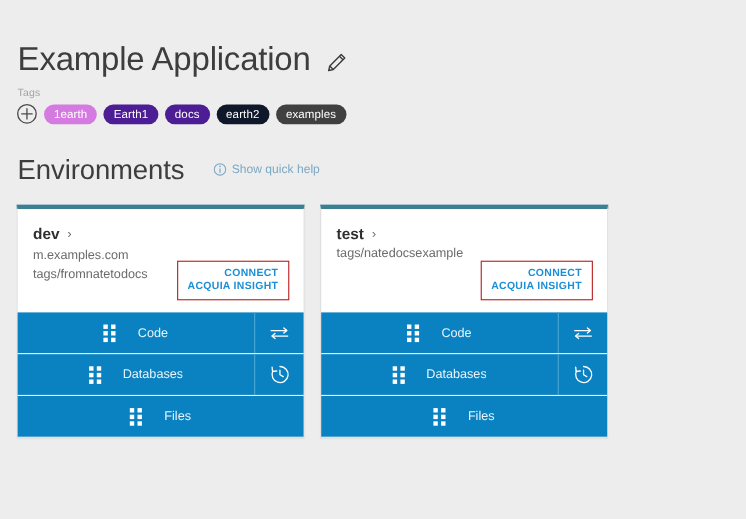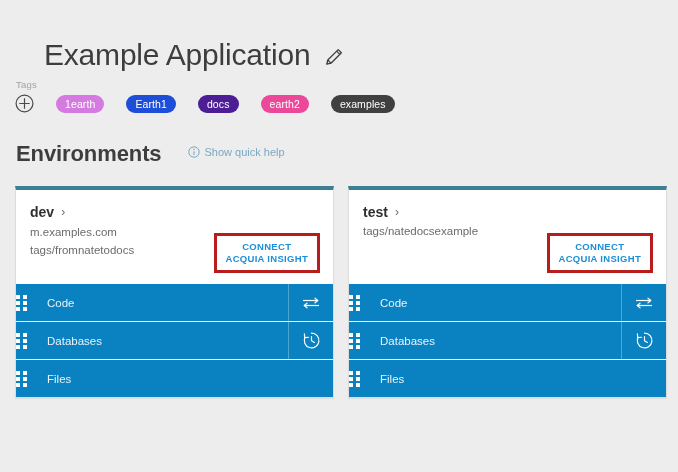--- a/index.html
+++ b/index.html
@@ -30,21 +30,20 @@
     display: flex;
     align-items: center;
     gap: 14px;
   }
   .app-title {
     font-size: 30px;
     font-weight: 400;
     color: #3d3d3d;
     letter-spacing: -0.2px;
     line-height: 1.1;
-    margin-left: 28px;
   }
   .pencil-icon {
     display: block;
     width: 20px;
     height: 20px;
     margin-top: 4px;
     cursor: pointer;
   }
   .pencil-icon svg { display: block; }
 
@@ -56,21 +55,21 @@
     font-size: 9.5px;
     color: #a3a3a3;
     letter-spacing: 0.2px;
   }
   .tags-row {
     position: absolute;
     left: 15px;
     top: 94px;
     display: flex;
     align-items: center;
-    gap: 22px;
+    gap: 6px;
   }
   .add-tag {
     width: 19px;
     height: 19px;
     flex: 0 0 auto;
     cursor: pointer;
   }
   .add-tag svg { display: block; }
   .tag {
     height: 18px;
@@ -87,22 +86,22 @@
   
   .env-heading-row {
     position: absolute;
     left: 16px;
     top: 141px;
     display: flex;
     align-items: baseline;
     gap: 26px;
   }
   .env-heading {
-    font-size: 22px;
-    font-weight: 700;
+    font-size: 25px;
+    font-weight: 400;
     color: #3d3d3d;
     letter-spacing: -0.1px;
   }
   .quick-help {
     display: flex;
     align-items: center;
     gap: 5px;
     color: #7ba8c4;
     font-size: 11px;
     cursor: pointer;
@@ -119,21 +118,21 @@
   
   .cards {
     position: absolute;
     left: 15px;
     top: 186px;
     width: 653px;
     display: flex;
     gap: 14px;
   }
   .env-card {
-    width: 319px;
+    width: 262px;
     background: #ffffff;
     border: 1px solid #dcdcdc;
     border-top: 4px solid #3b7f93;
     box-sizing: border-box;
     box-shadow: 0 1px 1px rgba(0,0,0,0.06);
   }
   .env-card-body {
     padding: 14px 14px 12px 14px;
     position: relative;
     min-height: 93px;
@@ -163,28 +162,28 @@
     margin-top: 5px;
     line-height: 1.25;
     white-space: nowrap;
   }
   .env-branch { margin-top: 4px; }
 
   .connect-btn {
     position: absolute;
     right: 13px;
     bottom: 10px;
-    border: 3px solid #b91c1c;
+    border: 1px solid #b91c1c;
     background: #ffffff;
     color: #1a8fd8;
     font-size: 9.5px;
     font-weight: bold;
     letter-spacing: 0.3px;
     line-height: 12px;
-    text-align: center;
+    text-align: right;
     padding: 5px 9px 5px 9px;
     cursor: pointer;
     font-family: "Liberation Sans", sans-serif;
   }
 
   
   .res-rows { border-top: 1px solid #ffffff; }
   .res-row {
     display: flex;
     align-items: stretch;
@@ -193,20 +192,21 @@
     border-bottom: 1px solid #ffffff;
   }
   .res-row:last-child { border-bottom: none; }
   .res-row-main {
     flex: 1 1 auto;
     display: flex;
     align-items: center;
     gap: 20px;
     cursor: pointer;
     min-width: 0;
+    justify-content: center;
   }
   .drag-handle {
     width: 11px;
     height: 16px;
     flex: 0 0 auto;
     display: grid;
     grid-template-columns: repeat(2, 4px);
     grid-template-rows: repeat(3, 4px);
     gap: 2px 3px;
     cursor: grab;
@@ -258,23 +258,23 @@
 
   <div class="tags-label">Tags</div>
   <div class="tags-row">
     <span class="add-tag">
       <svg viewBox="0 0 19 19" width="19" height="19" aria-hidden="true">
         <circle cx="9.5" cy="9.5" r="8.4" fill="none" stroke="#4a4a4a" stroke-width="1.2"></circle>
         <path d="M9.5 4.3 V14.7 M4.3 9.5 H14.7" stroke="#4a4a4a" stroke-width="1.2"></path>
       </svg>
     </span>
     <span class="tag" style="background:#d57ae0">1earth</span>
-    <span class="tag" style="background:#1d4ed8">Earth1</span>
+    <span class="tag" style="background:#4c1d95">Earth1</span>
     <span class="tag" style="background:#4c1d95">docs</span>
-    <span class="tag" style="background:#ec4899">earth2</span>
+    <span class="tag" style="background:#0f172a">earth2</span>
     <span class="tag" style="background:#404040">examples</span>
   </div>
 
   <div class="env-heading-row">
     <div class="env-heading">Environments</div>
     <div class="quick-help">
       <span class="info-icon">
         <svg viewBox="0 0 12 12" width="12" height="12" aria-hidden="true">
           <circle cx="6" cy="6" r="5.2" fill="none" stroke="#7ba8c4" stroke-width="1"></circle>
           <circle cx="6" cy="3.3" r="0.75" fill="#7ba8c4"></circle>

